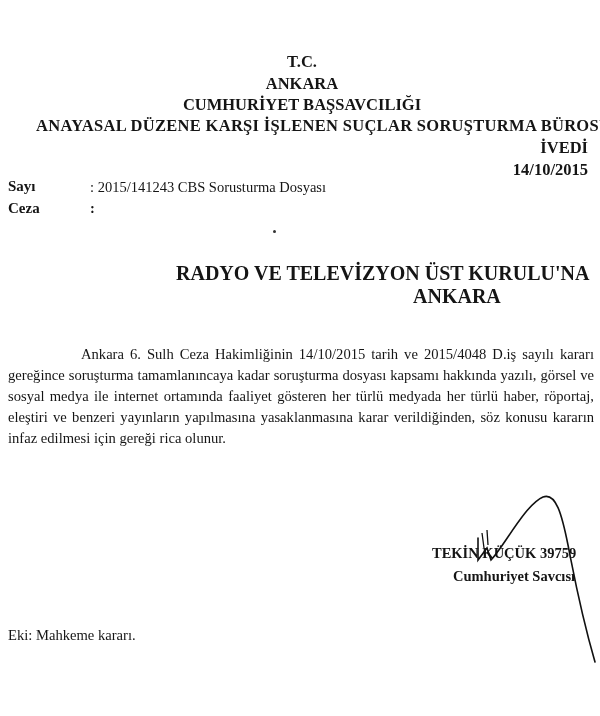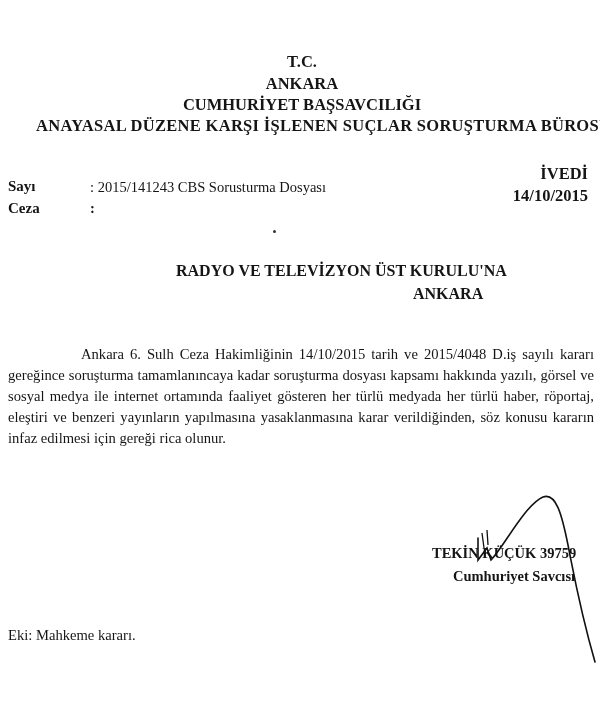--- a/index.html
+++ b/index.html
@@ -4,24 +4,24 @@
 <style>
   html, body { margin: 0; padding: 0; }
   body {
     width: 600px; height: 716px; background: #ffffff; position: relative; overflow: hidden;
     font-family: "Liberation Serif", "DejaVu Serif", serif; color: #151515;
   }
   .abs { position: absolute; white-space: nowrap; }
   .bold { font-weight: bold; }
   .hdr { font-size: 16.5px; font-weight: bold; left: 0; width: 604px; text-align: center; }
   .hdr-wide { font-size: 16.5px; font-weight: bold; left: 36px; width: 534px; text-align: justify; text-align-last: justify; letter-spacing: 0.3px; }
-  .right { text-align: left; margin-top: 26px; }
+  .right { text-align: left; }
   .meta-label { font-size: 15px; font-weight: bold; left: 8px; }
   .meta-val { font-size: 14.5px; left: 90px; text-align: center; }
-  .addr { font-size: 16px; font-weight: bold; text-align: center; }
+  .addr { font-size: 20px; font-weight: bold; text-align: center; }
   .body-text { position: absolute; left: 8px; width: 586px; font-size: 14.6px; line-height: 21px; }
   .para { margin: 0; text-align: justify; }
   .indent { text-indent: 73px; }
   .sig { font-size: 14.5px; font-weight: bold; }
   .dot { position: absolute; width: 3px; height: 3px; background: #333; border-radius: 50%; }
   .eki { font-size: 14.6px; left: 8px; }
   svg.signature { position: absolute; left: 0; top: 0; pointer-events: none; }
 </style>
 </head>
 <body>

